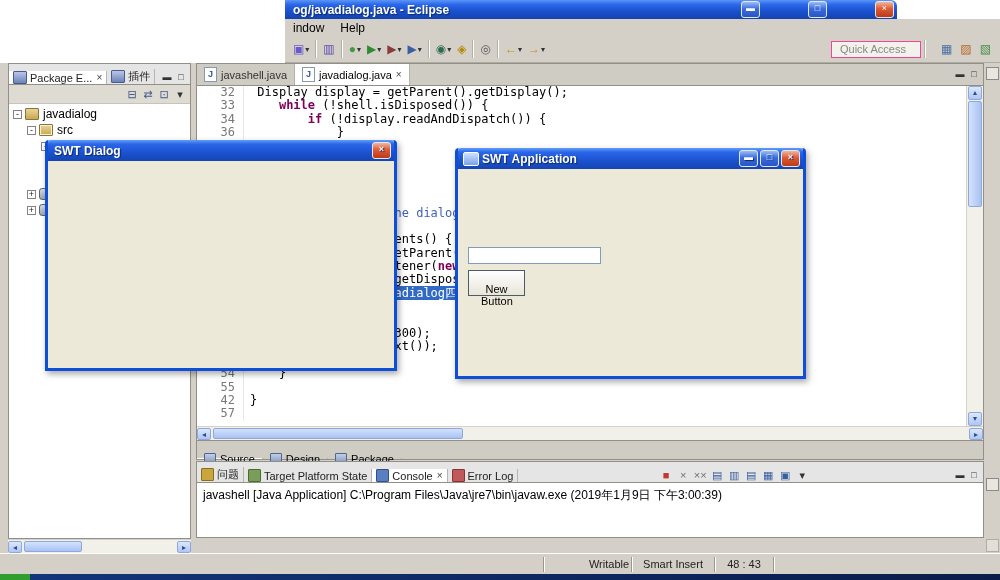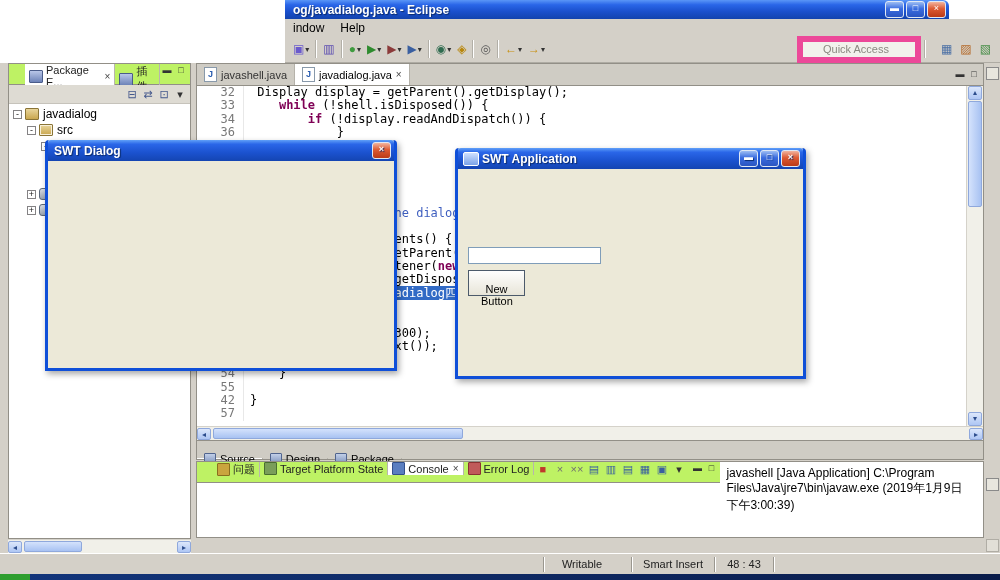--- a/index.html
+++ b/index.html
@@ -1,53 +1,53 @@
 <!DOCTYPE html>
 <html><head>
 <meta charset="utf-8">
 <style>
   html,body{margin:0;padding:0;}
   body{position:relative;width:1000px;height:580px;background:#ffffff;
        font-family:"Liberation Sans",sans-serif;font-size:12px;color:#000;overflow:hidden;}
   .abs{position:absolute;}
 
   
-  #titlebar{left:285px;top:0;width:664px;height:19px;
+  #titlebar{left:285px;top:0;width:612px;height:19px;
     background:linear-gradient(180deg,#5a96f7 0%,#2a66e8 25%,#1a50cd 60%,#1243ae 100%);
-    border-radius:0 6px 0 0;display:flex;align-items:center;padding:0 3px;box-sizing:border-box;}
+    border-radius:0 6px 0 0;display:flex;align-items:center;padding:0 3px;box-sizing:border-box;gap:46px;}
   .tb-title{flex:1;color:#fff;font-weight:bold;font-size:12px;padding-left:5px;white-space:nowrap;
     overflow:hidden;text-shadow:1px 1px 1px #0a2a6a;}
   .xpbtn{width:17px;height:15px;margin-left:2px;border:1px solid #dfe8f5;border-radius:3px;
     background:linear-gradient(180deg,#9dbdf3,#3a6ce0 45%,#2a55c0);color:#fff;font-size:9px;
     line-height:13px;text-align:center;flex:none;}
   .xpbtn.close{background:linear-gradient(180deg,#f2b5a0,#dd5a33 45%,#bb3a17);}
 
   #menubar{left:285px;top:19px;width:715px;height:17px;background:#d4d0c8;display:flex;
     align-items:center;box-sizing:border-box;}
   .menu-item{padding:1px 8px;}
 
   #toolbar{left:285px;top:36px;width:715px;height:27px;background:#d4d0c8;display:flex;
     align-items:center;border-bottom:1px solid #aeaba3;padding:0 5px;box-sizing:border-box;}
   .tb-buttons{display:flex;align-items:center;}
   .tb-btn{display:inline-flex;align-items:center;height:20px;padding:0 2px;margin:0 1px;}
   .tb-glyph{font-size:12px;}
   .tb-caret{font-size:8px;color:#333;margin-left:1px;}
   .tb-sep{width:1px;height:18px;background:#b2afa7;border-right:1px solid #fff;margin:0 3px;}
-  .quick-access{margin-left:auto;width:72px;height:15px;border:6px solid #ec4899;background:#f2f1ec;
-    color:#8a8880;font-size:11px;line-height:14px;padding:0 20px;}
+  .quick-access{margin-left:auto;width:72px;height:15px;border:1px solid #ec4899;background:#f2f1ec;
+    color:#8a8880;font-size:11px;line-height:14px;padding:0 8px;}
   .persp{display:flex;align-items:center;margin-left:8px;}
   .persp .tb-btn{margin:0 2px;}
 
   
   #workbench{left:0;top:63px;width:1000px;height:511px;background:#d4d0c8;}
   .panel{position:absolute;background:#fff;border:1px solid #928f87;box-sizing:border-box;}
 
   
   #left-panel{left:8px;top:63px;width:183px;height:476px;display:flex;flex-direction:column;}
-  .view-header{height:20px;background:#bef264;display:flex;align-items:flex-start;border-bottom:1px solid #928f87;flex:none;padding-left:16px;}
+  .view-header{height:20px;background:#e5e5e5;display:flex;align-items:flex-end;border-bottom:1px solid #928f87;flex:none;}
   .vtab{display:flex;align-items:center;padding:0 4px;font-size:11px;color:#222;border-right:1px solid #b8b5ad;}
   .vtab.active{background:#fff;}
   .vtab-icon{width:12px;height:11px;margin-right:3px;border-radius:1px;flex:none;
     background:linear-gradient(#b9c6e8,#6d83b8);border:1px solid #4a5c8a;}
   .tab-close{margin-left:4px;font-size:10px;color:#444;}
   .view-btns{margin-left:auto;display:flex;align-items:center;padding-right:2px;}
   .vbtn{width:14px;height:13px;font-size:9px;line-height:12px;text-align:center;color:#333;}
   .view-toolbar{height:18px;background:#dedbd3;border-bottom:1px solid #c6c3bb;display:flex;
     justify-content:flex-end;align-items:center;flex:none;padding-right:2px;}
   .vt-icon{min-width:16px;height:15px;text-align:center;font-size:11px;line-height:15px;}
@@ -92,21 +92,21 @@
     border-radius:2px;box-sizing:border-box;}
   .hspacer{flex:1;}
   .sbtn.h{height:12px;}
 
   .page-tabs{height:18px;background:#cfccc4;border-top:1px solid #928f87;display:flex;align-items:stretch;flex:none;}
   .ptab{display:flex;align-items:center;padding:0 7px;font-size:11px;border-right:1px solid #b5b2aa;margin-top:17px;}
   .ptab.active{background:#fff;}
   .ptab-icon{width:10px;height:10px;margin-right:4px;border-radius:1px;background:linear-gradient(#c2cfe8,#7a90ba);border:1px solid #50648e;}
 
   
-  #console-panel{left:196px;top:461px;width:788px;height:77px;display:flex;flex-direction:row;}
+  #console-panel{left:196px;top:461px;width:788px;height:77px;display:flex;flex-direction:column;}
   .console-content{flex:1;background:#fff;font-family:Liberation Sans, sans-serif;font-size:12px;padding:4px 6px;overflow:hidden;}
   .console-icons{margin-left:auto;display:flex;align-items:center;padding-right:3px;}
   .ci{min-width:15px;height:14px;text-align:center;font-size:11px;line-height:14px;margin:0 1px;}
   .ci-box{width:11px;height:11px;border-radius:1px;margin-right:3px;flex:none;}
   .ci-problems{background:#caa53e;border:1px solid #8a6f1e;}
   .ci-target{background:#7a9e5a;border:1px solid #4a6e30;}
   .ci-console{background:#5a7ec0;border:1px solid #32508c;}
   .ci-errorlog{background:#c05a5a;border:1px solid #8c3232;}
 
   
@@ -405,21 +405,21 @@
 </div>
 
 <div id="right-strip" class="abs">
   <div class="strip-icon"></div>
   <div class="strip-icon" style="margin-top:398px"></div>
 </div>
 <div id="grip" class="abs"></div>
 
 <div id="statusbar" class="abs">
   <span class="sb-sep" style="left:543px"></span>
-  <span class="sb-cell" style="left:545px;width:74px">Writable</span>
+  <span class="sb-cell" style="left:572px;width:74px">Writable</span>
   <span class="sb-sep" style="left:631px"></span>
   <span class="sb-cell" style="left:633px;width:80px">Smart Insert</span>
   <span class="sb-sep" style="left:714px"></span>
   <span class="sb-cell" style="left:716px;width:56px">48 : 43</span>
   <span class="sb-sep" style="left:773px"></span>
 </div>
 <div id="taskbar" class="abs"></div>
 <div id="start-frag" class="abs"></div>
 
 <div id="swt-dialog" class="swt-window">

